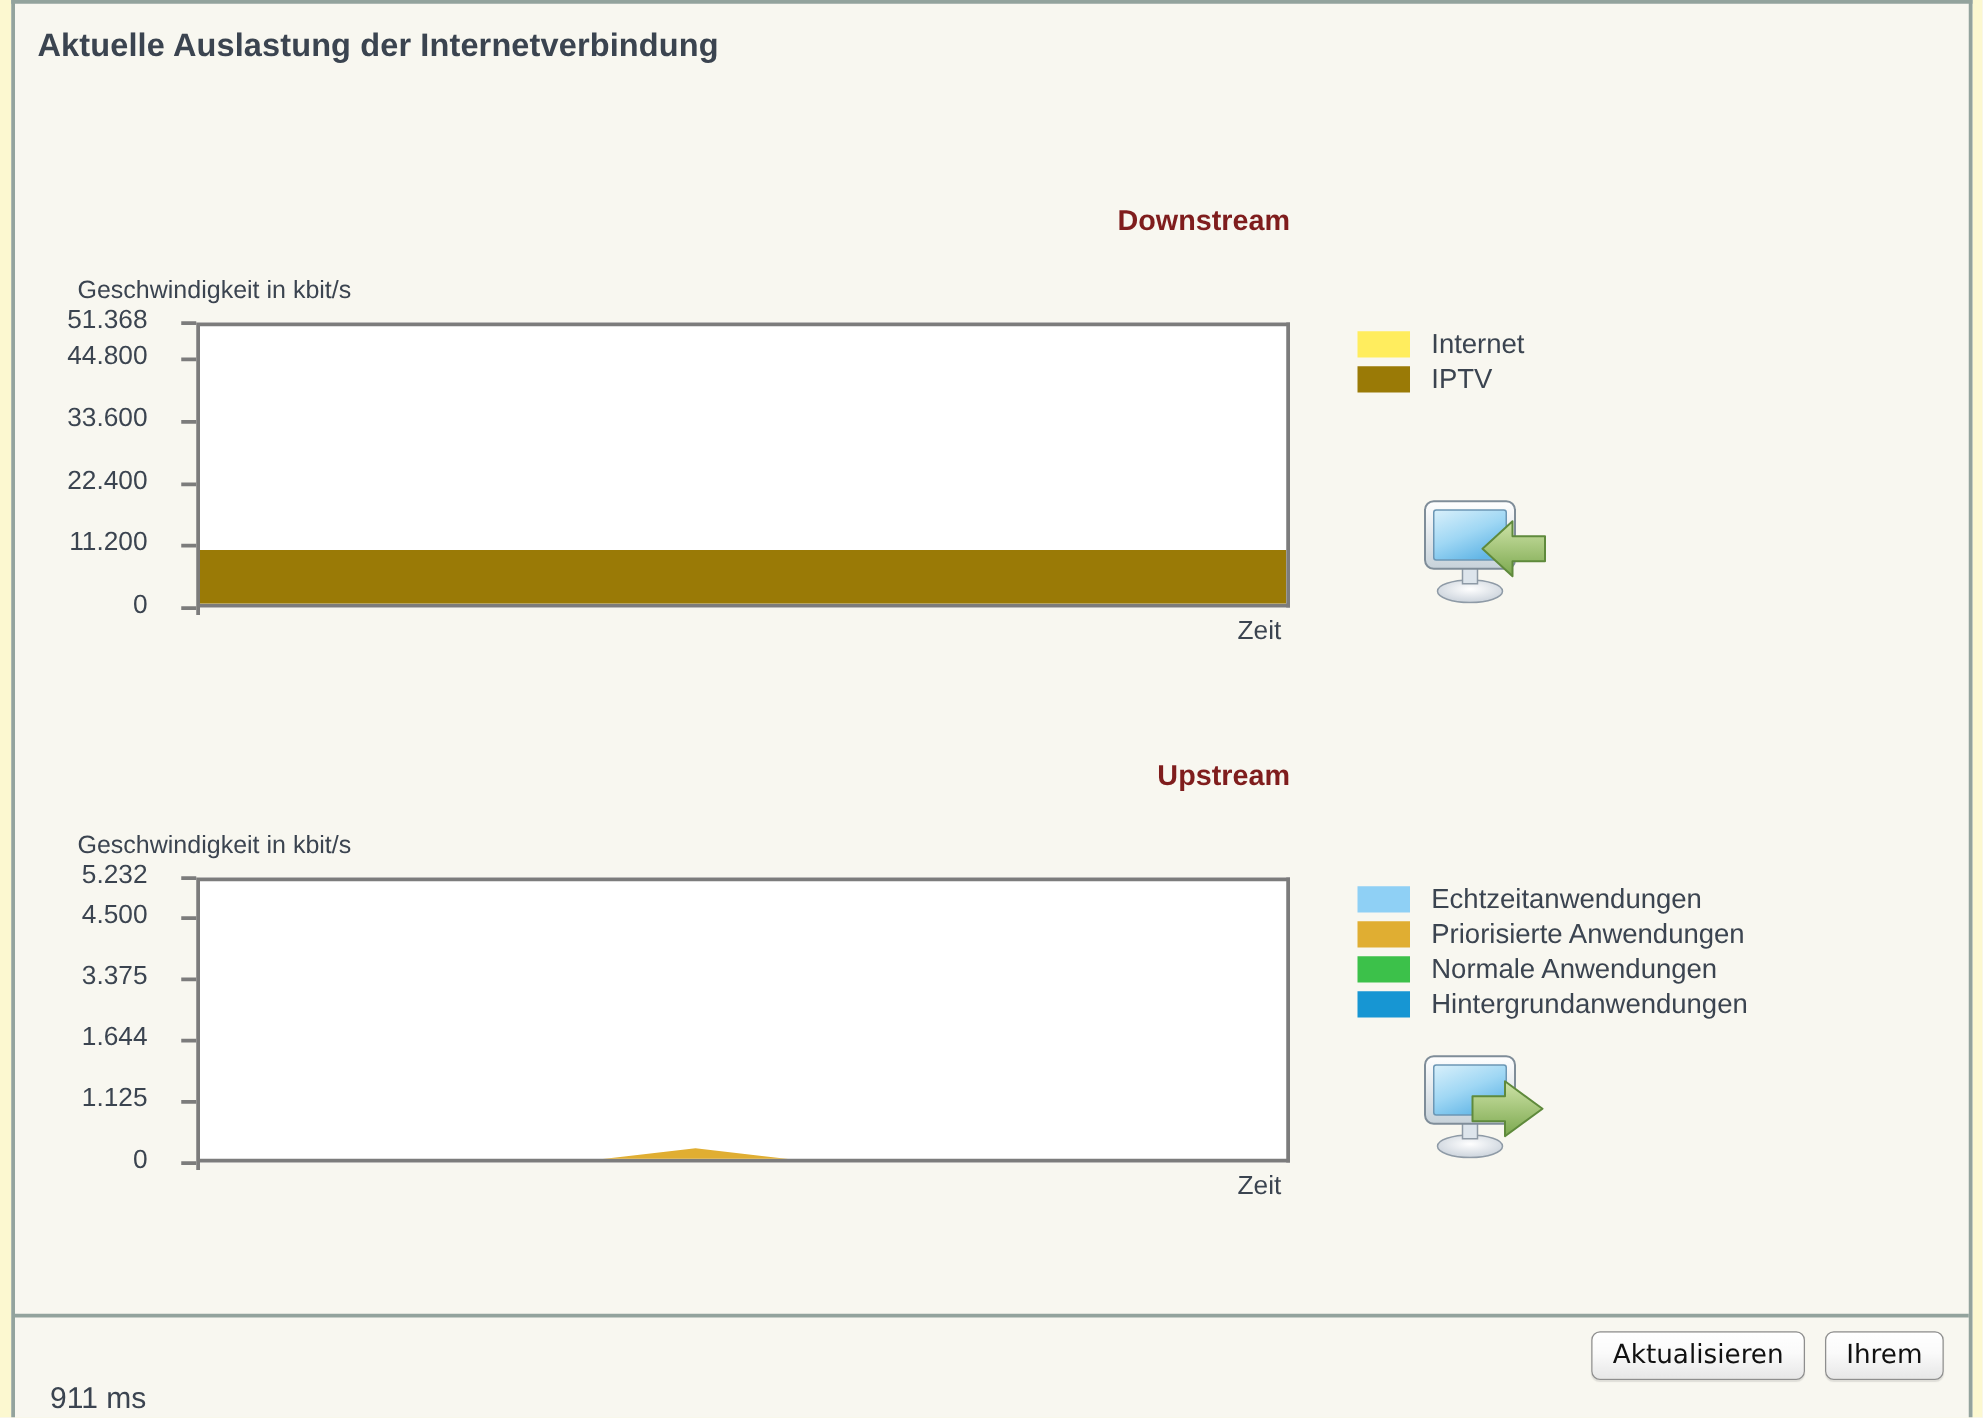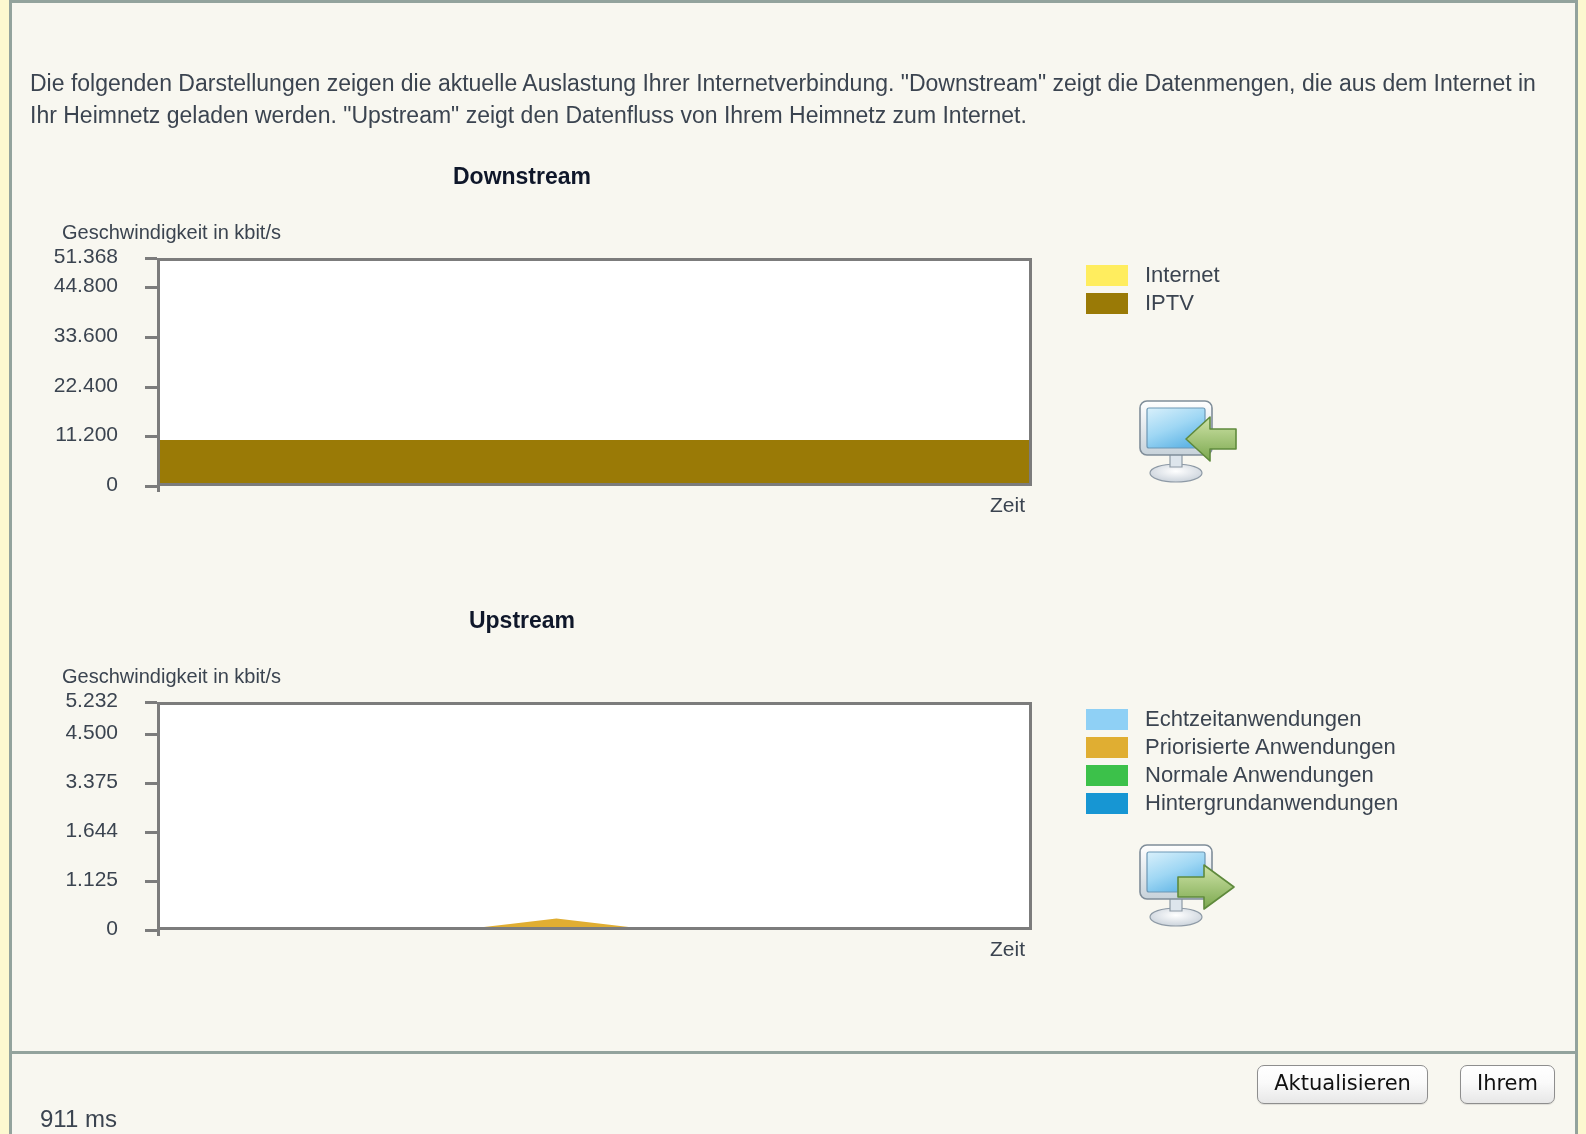--- a/index.html
+++ b/index.html
@@ -51,24 +51,24 @@
   }
 
   
   .chart-block { position: absolute; left: 0; width: 100%; }
   #chart-down { top: 160px; }
   #chart-up   { top: 604px; }
 
   .chart-title {
     position: absolute;
     left: 0; width: 1020px;
-    text-align: center;
+    text-align: right;
     font-size: 23px;
     font-weight: bold;
-    color: #0f172a;
+    color: #7f1d1d;
   }
 
   .axis-caption {
     position: absolute;
     left: 50px; top: 58px;
     font-size: 20px;
     color: #3b4450;
   }
 
   
@@ -150,21 +150,21 @@
     position: absolute;
     left: 0; right: 0;
     top: 1048px;
     height: 3px;
     background: #93a39d;
   }
   .footer-buttons {
     position: absolute;
     right: 20px; top: 1062px;
     display: flex;
-    gap: 32px;
+    gap: 16px;
   }
   .btn {
     font-family: "DejaVu Sans", sans-serif;
     font-size: 21px;
     color: #111;
     padding: 6px 16px 8px 16px;
     border: 1px solid #8e8e8e;
     border-radius: 7px;
     background: linear-gradient(to bottom, #ffffff 0%, #fafafa 45%, #e7e7e7 100%);
     box-shadow: 0 1px 1px rgba(0,0,0,.10);
@@ -178,21 +178,21 @@
     color: #3b4450;
   }
 </style>
 </head>
 <body>
 
 <div id="page">
 <div id="frame">
 <div id="content">
 
-  <div class="page-desc">Die folgenden Darstellungen zeigen die aktuelle Auslastung Ihrer Internetverbindung. "Downstream" zeigt die Datenmengen, die aus dem Internet in Ihr Heimnetz geladen werden. "Upstream" zeigt den Datenfluss von Ihrem Heimnetz zum Internet.</div>
+  <div class="page-title">Aktuelle Auslastung der Internetverbindung</div>
 
   <div class="chart-block" id="chart-down">
     <div class="chart-title">Downstream</div>
     <div class="axis-caption">Geschwindigkeit in kbit/s</div>
 
     <div class="ytick-wrap" id="down-yticks">
             <div class="ytick" style="top: 309px;">0</div>
             <div class="ytick" style="top: 259.288px;">11.200</div>
             <div class="ytick" style="top: 209.576px;">22.400</div>
             <div class="ytick" style="top: 159.864px;">33.600</div>

